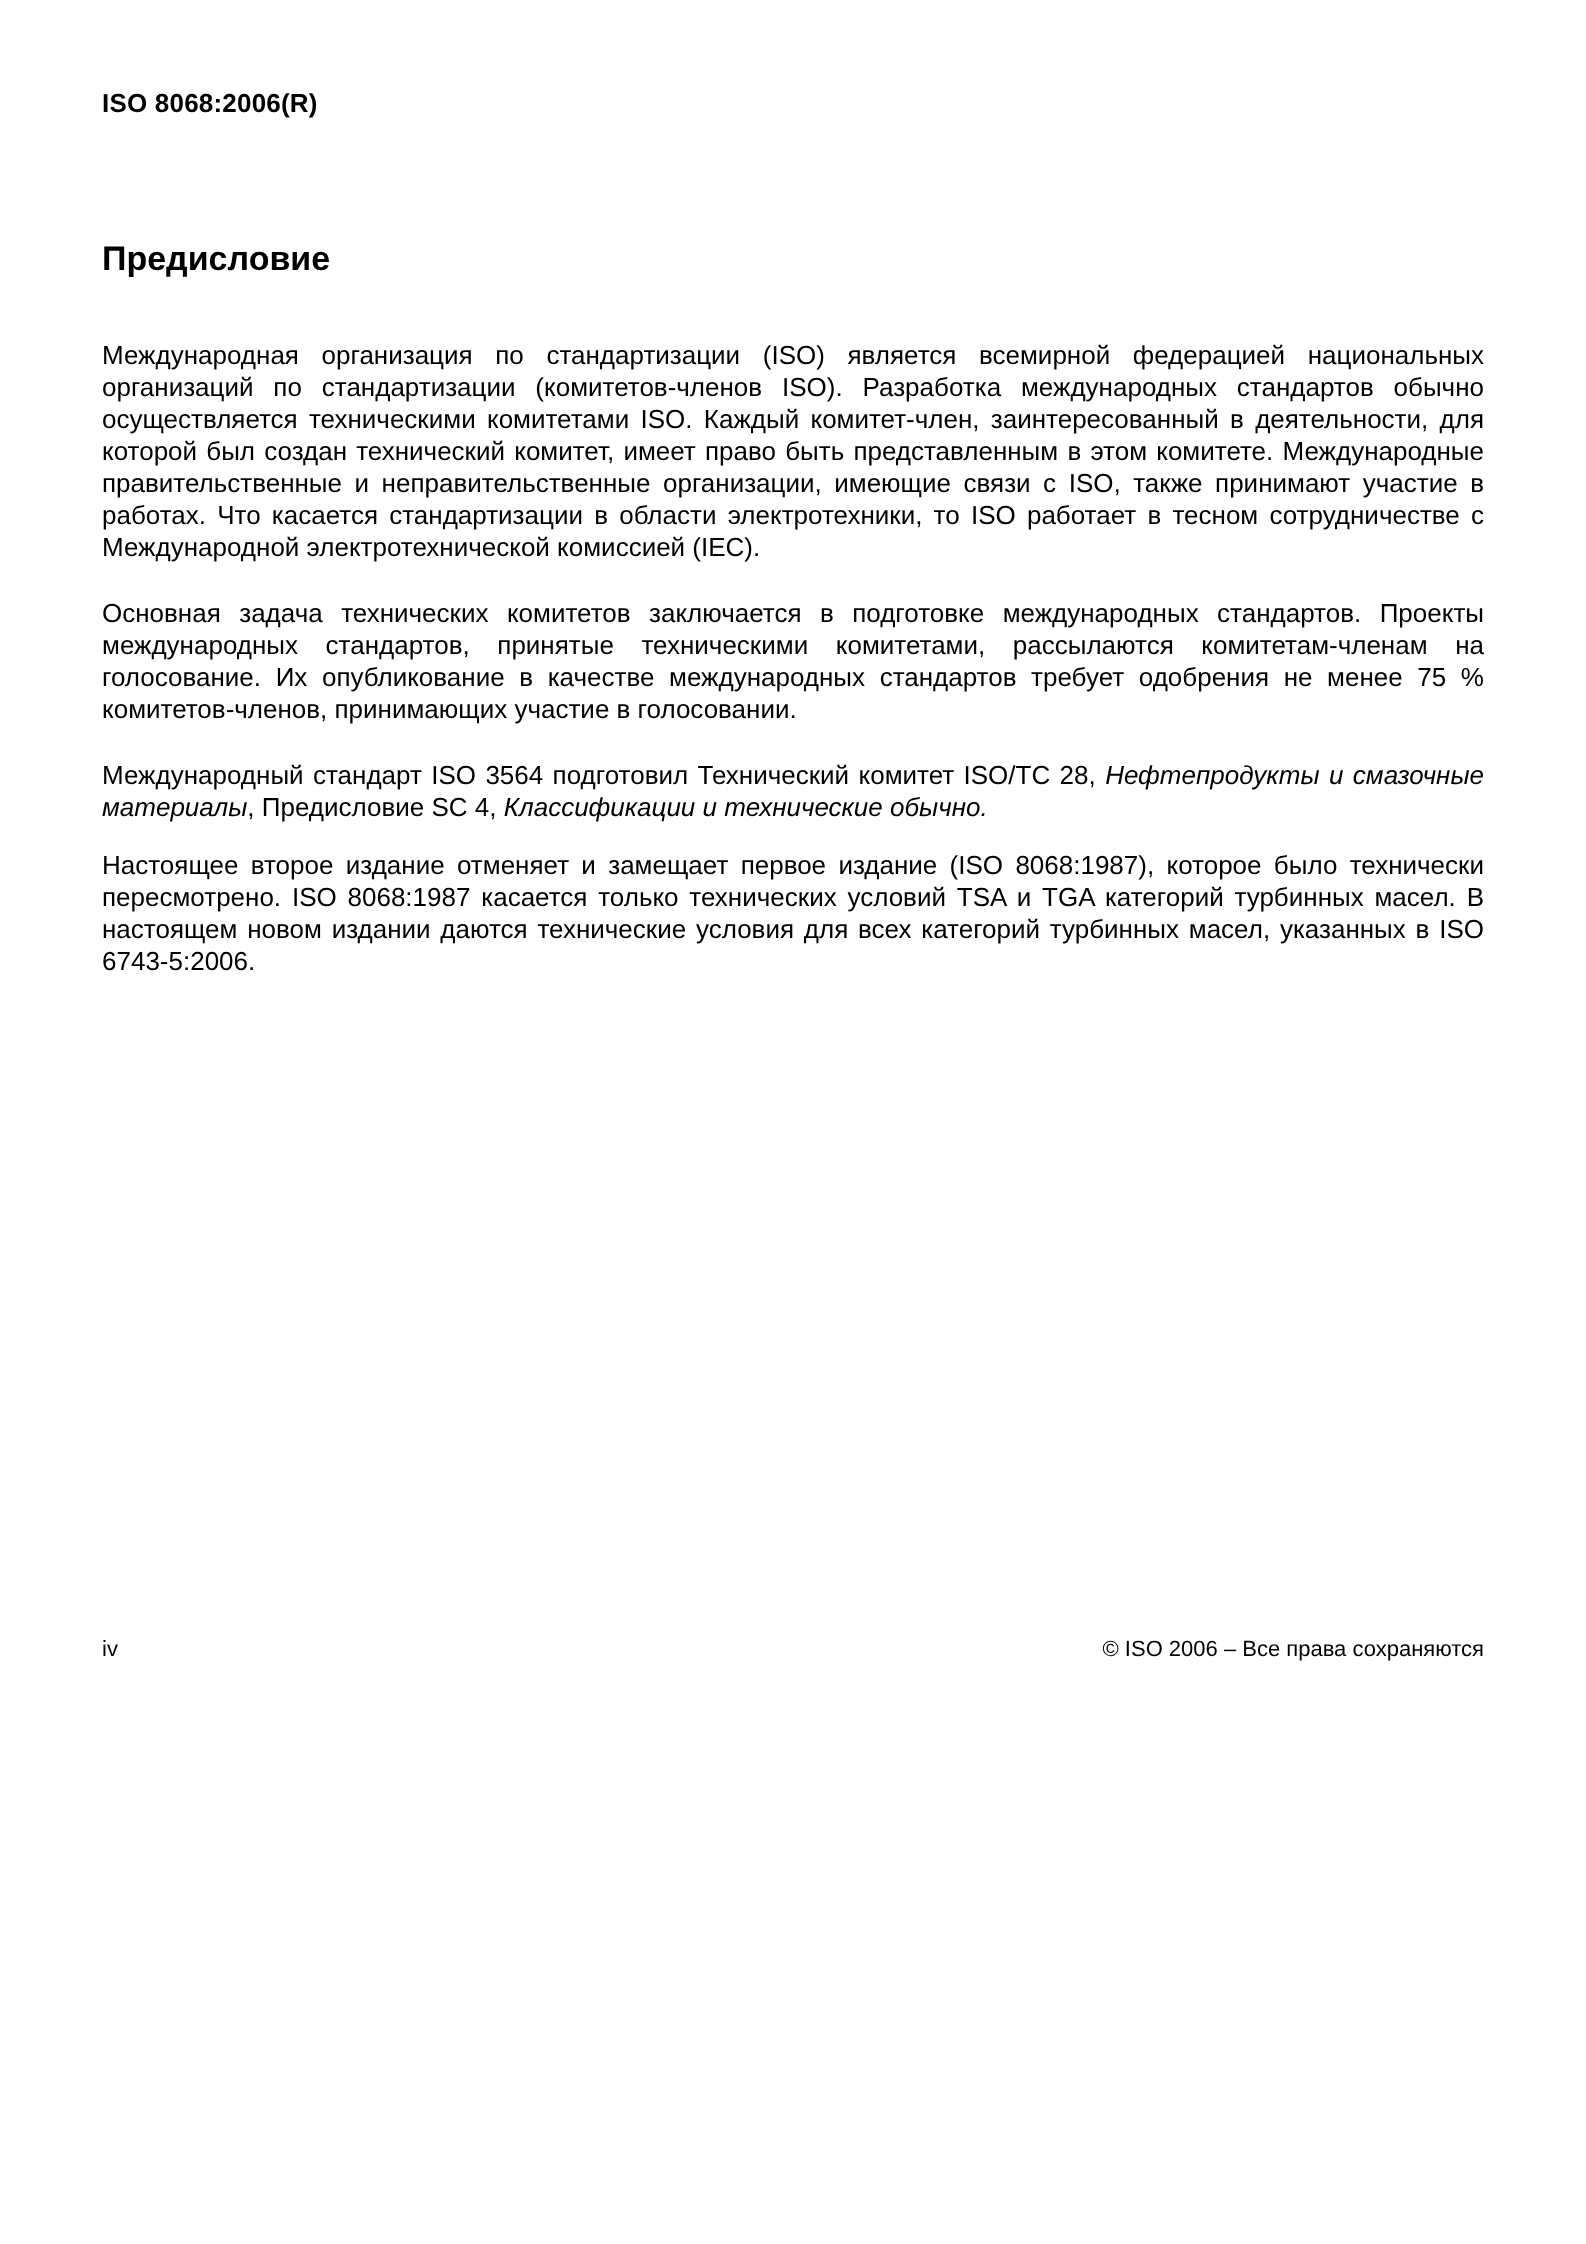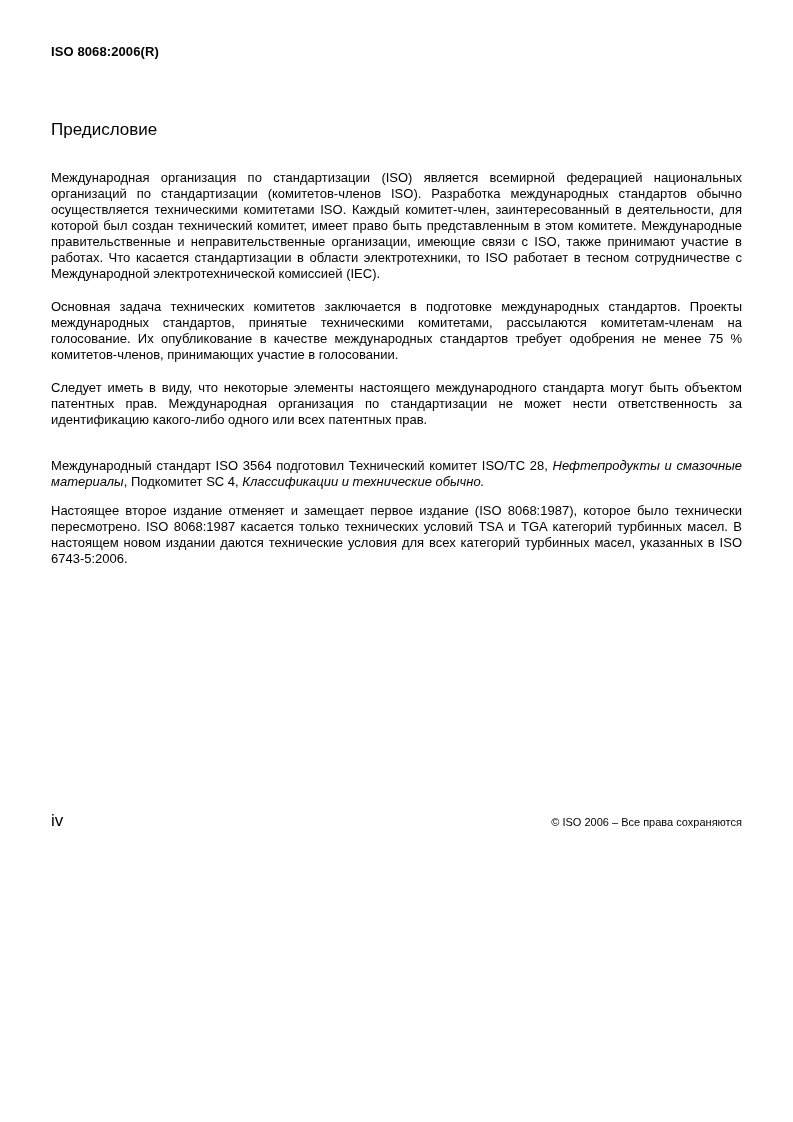--- a/index.html
+++ b/index.html
@@ -26,21 +26,21 @@
     letter-spacing: 0.1px;
   }
   .content {
     position: absolute;
     top: 120px;
     left: 51px;
     width: 691px;
   }
   .fw-title {
     font-size: 17px;
-    font-weight: normal;
+    font-weight: bold;
     margin: 0 0 30px 0;
   }
   .content p {
     font-size: 13px;
     line-height: 16px;
     text-align: justify;
     margin: 0;
   }
   .mb-lg { margin-bottom: 30px !important; }
   .mb-md { margin-bottom: 17px !important; }
@@ -49,21 +49,21 @@
   .footer {
     position: absolute;
     left: 51px;
     right: 51px;
     bottom: 13px;
     display: flex;
     justify-content: space-between;
     align-items: baseline;
   }
   .page-number {
-    font-size: 17px;
+    font-size: 11px;
   }
   .copyright {
     font-size: 11px;
   }
 </style>
 </head>
 <body>
 
 <div class="page">
 
@@ -71,23 +71,22 @@
 
   <div class="content">
 
     <h1 class="fw-title">Предисловие</h1>
 
     <p class="mb-md">Международная организация по стандартизации (ISO) является всемирной федерацией национальных организаций по стандартизации (комитетов-членов ISO). Разработка международных стандартов обычно осуществляется техническими комитетами ISO. Каждый комитет-член, заинтересованный в деятельности, для которой был создан технический комитет, имеет право быть представленным в этом комитете. Международные правительственные и неправительственные организации, имеющие связи с ISO, также принимают участие в работах. Что касается стандартизации в области электротехники, то ISO работает в тесном сотрудничестве с Международной электротехнической комиссией (IEC).</p>
 
 
     <p class="mb-md">Основная задача технических комитетов заключается в подготовке международных стандартов. Проекты международных стандартов, принятые техническими комитетами, рассылаются комитетам-членам на голосование. Их опубликование в качестве международных стандартов требует одобрения не менее 75 % комитетов-членов, принимающих участие в голосовании.</p>
 
-    <p class="mb-lg">Следует иметь в виду, что некоторые элементы настоящего международного стандарта могут быть объектом патентных прав. Международная организация по стандартизации не может нести ответственность за идентификацию какого-либо одного или всех патентных прав.</p>
 
-    <p class="mb-sm"><span>Международный стандарт ISO 3564 подготовил Технический комитет ISO/TC 28, </span><span class="italic">Нефтепродукты и смазочные материалы</span><span>, Подкомитет SC 4, </span><span class="italic">Классификации и технические обычно.</span></p>
+    <p class="mb-sm"><span>Международный стандарт ISO 3564 подготовил Технический комитет ISO/TC 28, </span><span class="italic">Нефтепродукты и смазочные материалы</span><span>, Предисловие SC 4, </span><span class="italic">Классификации и технические обычно.</span></p>
 
     <p>Настоящее второе издание отменяет и замещает первое издание (ISO 8068:1987), которое было технически пересмотрено. ISO 8068:1987 касается только технических условий TSA и TGA категорий турбинных масел. В настоящем новом издании даются технические условия для всех категорий турбинных масел, указанных в ISO 6743-5:2006.</p>
 
   </div>
 
   <div class="footer">
     <span class="page-number">iv</span>
     <span class="copyright">© ISO 2006 – Все права сохраняются</span>
   </div>
 

